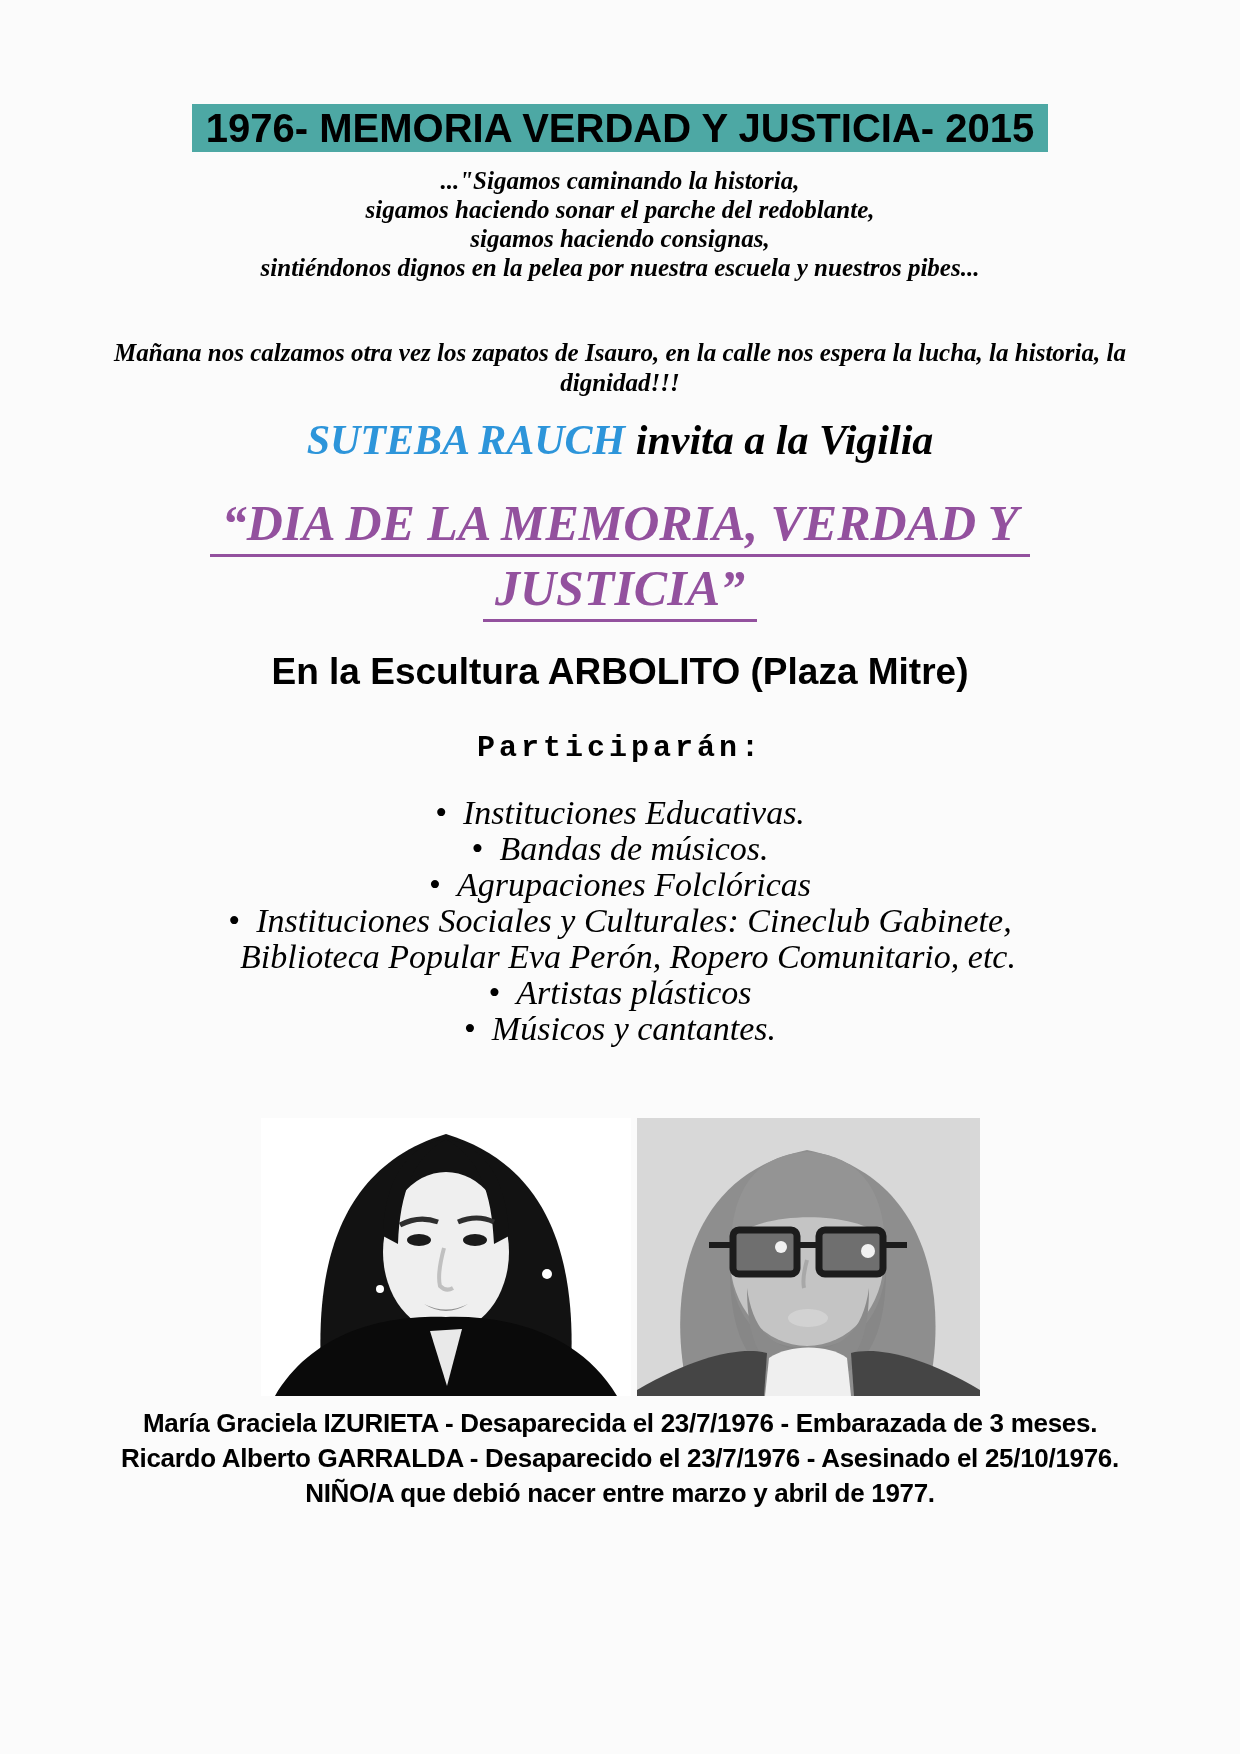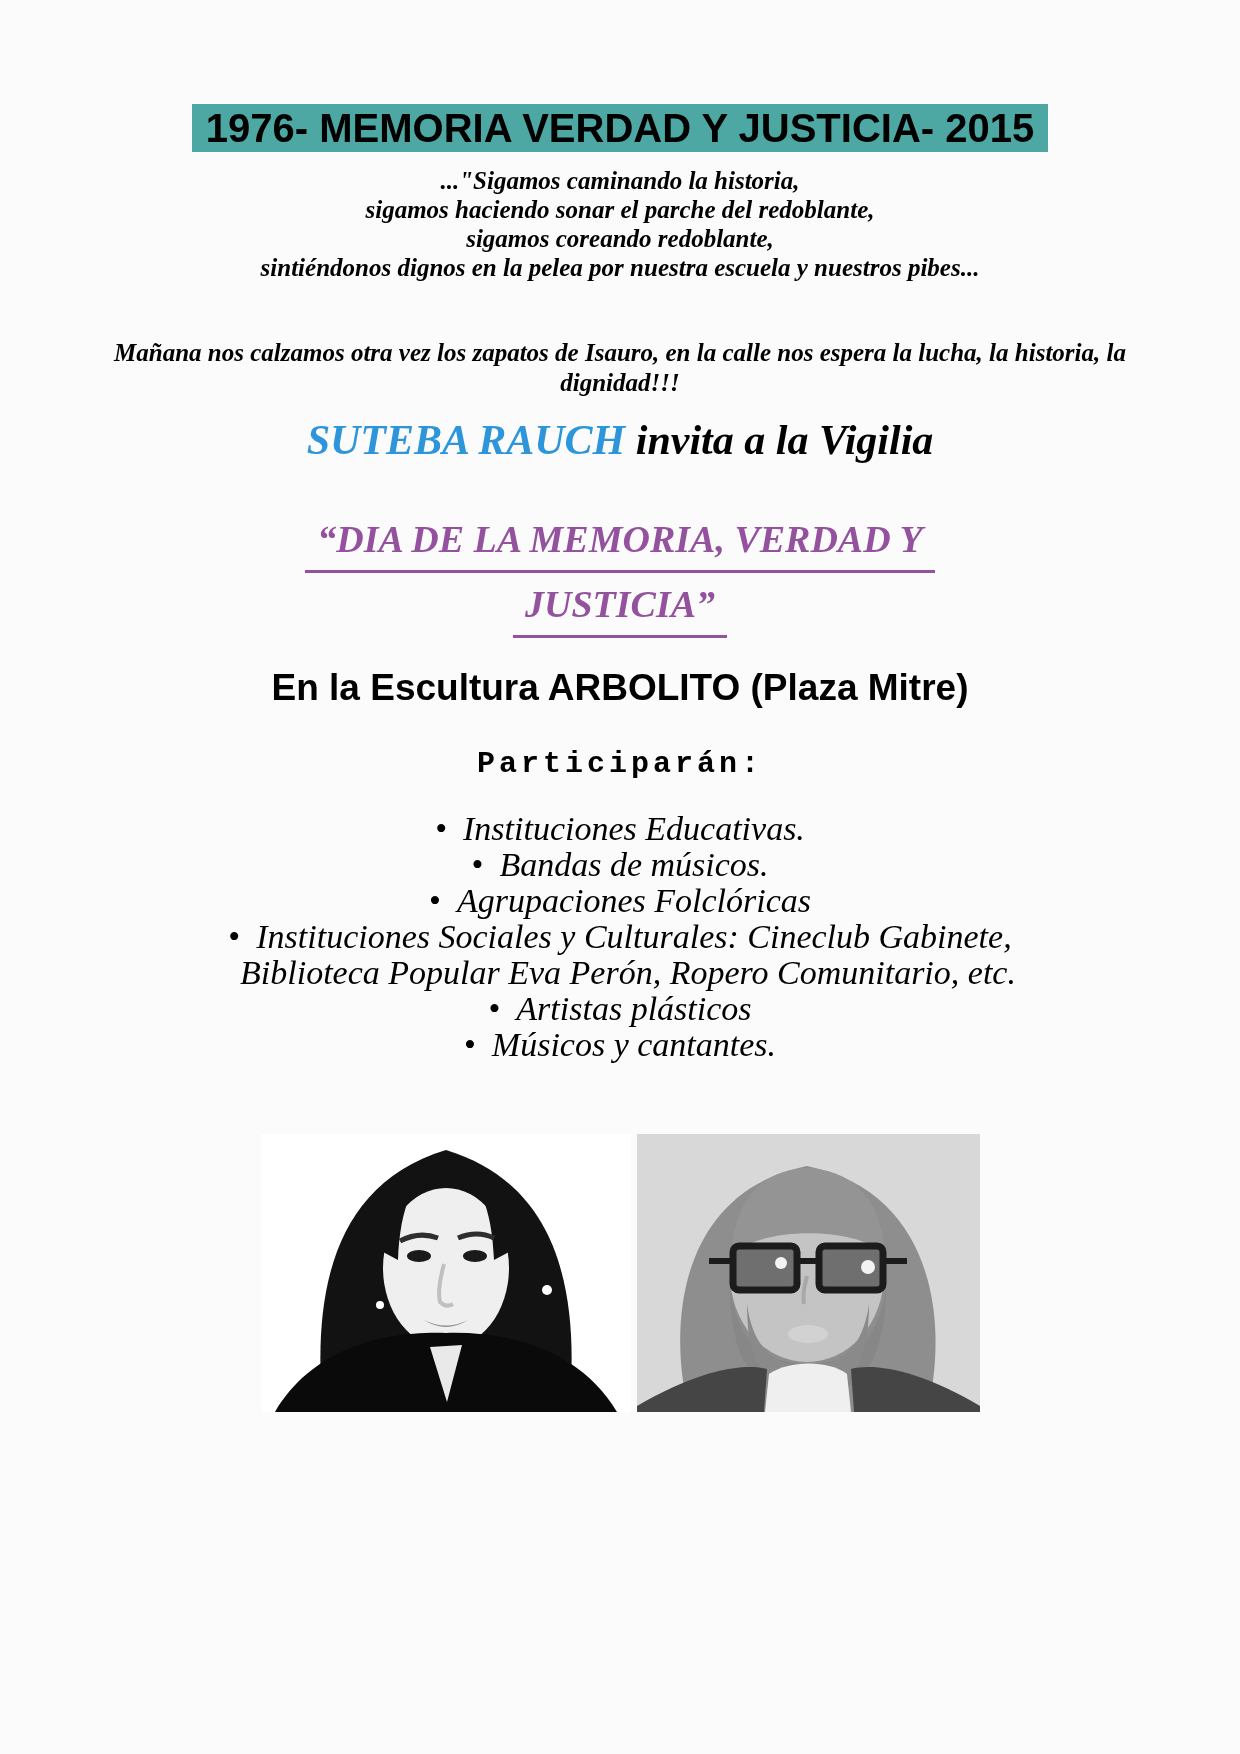--- a/index.html
+++ b/index.html
@@ -25,21 +25,21 @@
   .quote{margin-top:14px;font-family:"Liberation Serif",serif;font-style:italic;font-weight:700;font-size:25px;}
   .quote .qline{line-height:29px;white-space:nowrap;}
   .quote2{margin-top:56px;}
   .quote2 .qline{line-height:30px;}
 
   
   .invite{margin-top:20px;font-family:"Liberation Serif",serif;font-style:italic;font-weight:700;font-size:42px;line-height:44px;white-space:nowrap;}
   .invite .org{color:var(--blue,#2d95da);}
 
   
-  .main-title{margin-top:46px;color:var(--purple,#93519e);font-family:"Liberation Serif",serif;font-style:italic;font-weight:700;font-size:38px;}
+  .main-title{margin-top:30px;color:var(--purple,#93519e);font-family:"Liberation Serif",serif;font-style:italic;font-weight:700;font-size:50px;}
   .main-title .mt-row{line-height:63px;white-space:nowrap;}
   .main-title .mt-line{display:inline-block;line-height:58px;border-bottom:3px solid currentColor;padding:0 12px 2px 12px;}
 
   
   .event{margin-top:28px;font-weight:700;font-size:37px;}
   .event div{line-height:43px;white-space:nowrap;}
 
   
   .participants-heading{
     margin-top:36px;
@@ -72,21 +72,21 @@
 
 <div class="page">
 
   <div class="title-wrap">
     <span class="title-bar">1976- MEMORIA VERDAD Y JUSTICIA- 2015</span>
   </div>
 
   <div class="quote">
     <div class="qline">..."Sigamos caminando la historia,</div>
     <div class="qline">sigamos haciendo sonar el parche del redoblante,</div>
-    <div class="qline">sigamos coreando redoblante,</div>
+    <div class="qline">sigamos haciendo consignas,</div>
     <div class="qline">sintiéndonos dignos en la pelea por nuestra escuela y nuestros pibes...</div>
   </div>
 
   <div class="quote quote2">
     <div class="qline">Mañana nos calzamos otra vez los zapatos de Isauro, en la calle nos espera la lucha, la historia, la</div>
     <div class="qline">dignidad!!!</div>
   </div>
 
   <div class="invite"><span class="org">SUTEBA RAUCH</span><span> invita a la Vigilia</span></div>
 
@@ -148,14 +148,19 @@
         <path d="M96,127 H72 M246,127 h24" stroke="#1c1c1c" stroke-width="6"></path>
         <circle cx="144" cy="129" r="6" fill="#f2f2f2"></circle>
         <circle cx="231" cy="133" r="7" fill="#f2f2f2"></circle>
         <path d="M128,278 L132,240 C152,226 192,226 210,240 L214,278 Z" fill="#efefef"></path>
         <path d="M0,278 L0,272 C62,236 106,229 130,235 L127,278 Z" fill="#454545"></path>
         <path d="M343,278 L343,272 C282,236 238,229 214,235 L217,278 Z" fill="#454545"></path>
       </svg>
     </div>
   </div>
 
+  <div class="captions">
+    <div>María Graciela IZURIETA - Desaparecida el 23/7/1976 - Embarazada de 3 meses.</div>
+    <div>Ricardo Alberto GARRALDA - Desaparecido el 23/7/1976 - Asesinado el 25/10/1976.</div>
+    <div>NIÑO/A que debió nacer entre marzo y abril de 1977.</div>
+  </div>
 
 </div>
 
 </body></html>

